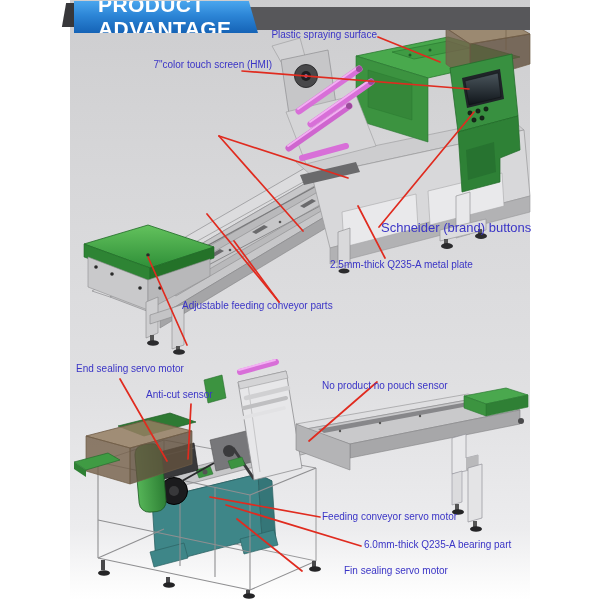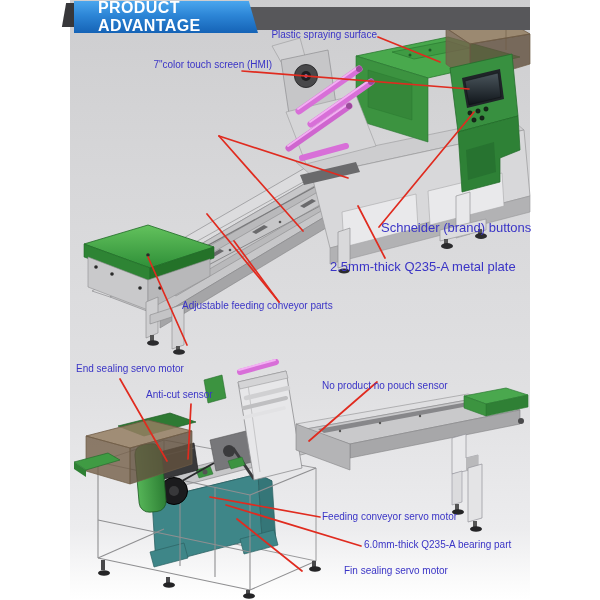--- a/index.html
+++ b/index.html
@@ -5,21 +5,21 @@
   html,body{margin:0;padding:0;background:#ffffff;}
   body{width:600px;height:600px;overflow:hidden;font-family:"Liberation Sans",sans-serif;}
   .page{position:relative;width:600px;height:600px;background:#ffffff;}
   .content-bg{position:absolute;left:70px;top:0;width:460px;height:600px;
     background:linear-gradient(180deg,#cdcdcf 0%,#d7d7d9 30%,#e0e0e2 65%,#ececee 88%,#fbfbfb 97%,#ffffff 100%);}
   .hdr-bar{position:absolute;left:92px;top:7px;width:438px;height:23px;background:#57575a;}
   .hdr-notch{position:absolute;left:64px;top:3px;width:26px;height:24px;background:#37373a;transform:skewX(-10deg);}
   .hdr-banner{position:absolute;left:74px;top:1px;width:184px;height:32px;
     background:linear-gradient(180deg,#4aa6ee 0%,#2c85d6 45%,#1563b6 100%);
     clip-path:polygon(0 0,95% 0,100% 100%,0 100%);
-    color:#ffffff;font-weight:bold;font-size:16px;letter-spacing:.4px;
+    color:#ffffff;font-weight:bold;font-size:21px;letter-spacing:.4px;
     display:flex;align-items:center;padding-left:24px;box-sizing:border-box;}
   .fig-svg{position:absolute;left:0;top:0;width:600px;height:600px;}
   .lbl{position:absolute;color:#3a34c6;font-size:10px;line-height:1.05;white-space:nowrap;z-index:5;}
   .lbl.sm{font-size:10px;}
   .r{text-align:right;}
 </style>
 </head>
 <body>
 
 <div class="page">
@@ -285,21 +285,21 @@
 
   <div class="hdr-bar"></div>
   <div class="hdr-notch"></div>
   <div class="hdr-banner">
     <span>PRODUCT ADVANTAGE</span>
   </div>
 
   <div class="lbl r" style="left:175px;top:30px;width:202px;">Plastic spraying surface</div>
   <div class="lbl r" style="left:108px;top:60px;width:164px;">7"color touch screen (HMI)</div>
   <div class="lbl" style="left:381px;top:221px;font-size:13px;">Schneider (brand) buttons</div>
-  <div class="lbl" style="left:330px;top:260px;font-size:13px;">2.5mm-thick Q235-A metal plate</div>
+  <div class="lbl" style="left:330px;top:260px;font-size:10px;">2.5mm-thick Q235-A metal plate</div>
   <div class="lbl" style="left:182px;top:301px;">Adjustable feeding conveyor parts</div>
 
   <div class="lbl sm" style="left:76px;top:364px;">End sealing servo motor</div>
   <div class="lbl sm" style="left:146px;top:390px;">Anti-cut sensor</div>
   <div class="lbl sm" style="left:322px;top:369px;margin-top:12px;">No product no pouch sensor</div>
   <div class="lbl sm" style="left:322px;top:512px;">Feeding conveyor servo motor</div>
   <div class="lbl sm" style="left:364px;top:540px;">6.0mm-thick Q235-A bearing part</div>
   <div class="lbl sm" style="left:304px;top:566px;margin-left:40px;">Fin sealing servo motor</div>
 </div>
 

